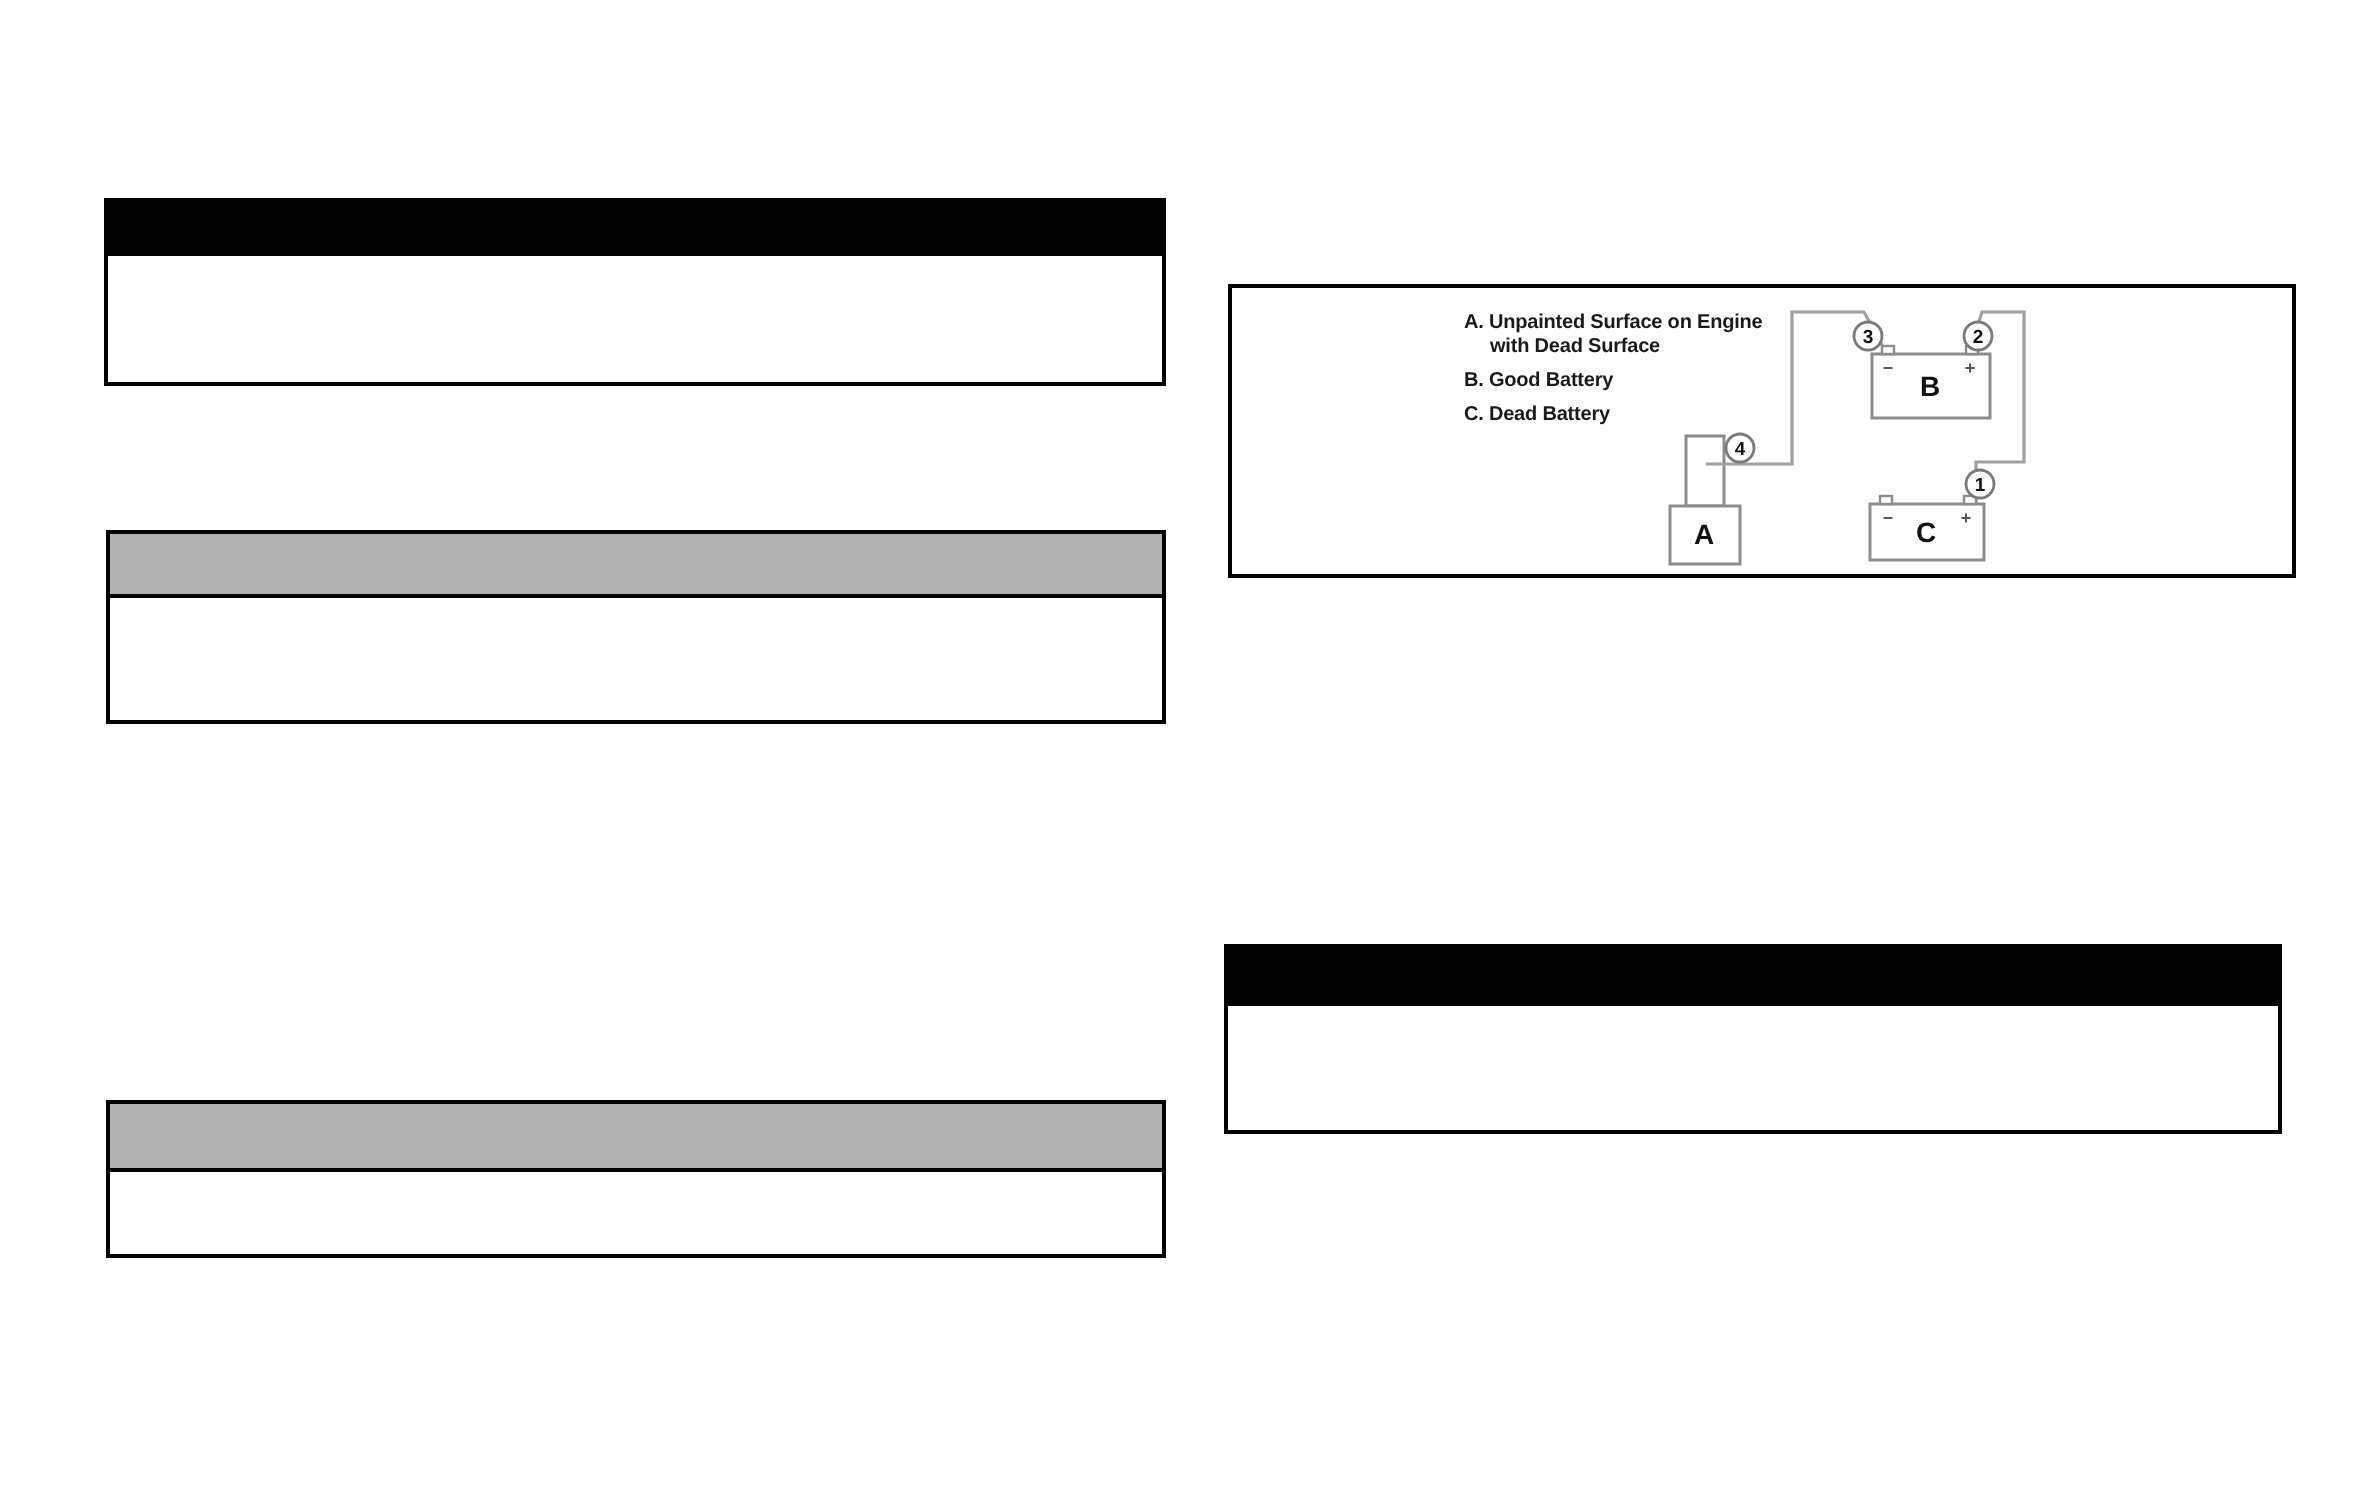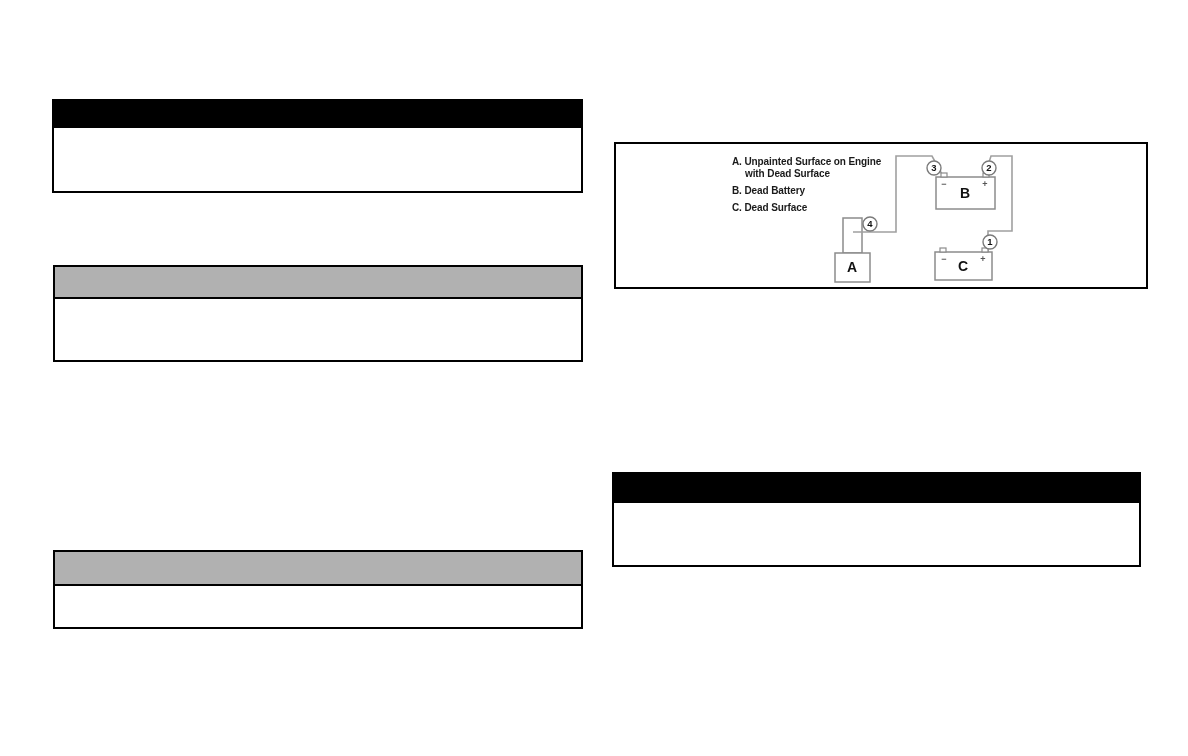--- a/index.html
+++ b/index.html
@@ -79,22 +79,22 @@
   <div class="panel" style="left:53px; top:550px; width:530px; height:79px;">
     <div class="hdr gray" style="height:34px;"></div>
     <div class="body" style="height:41px;"></div>
   </div>
 
   <div class="diagram">
 
     <div class="legend">
       <div class="l1">A. Unpainted Surface on Engine</div>
       <div class="l2">with Dead Surface</div>
-      <div class="li">B. Dead Battery</div>
-      <div class="li">C. Dead Surface</div>
+      <div class="li">B. Good Battery</div>
+      <div class="li">C. Dead Battery</div>
     </div>
 
     <svg width="534" height="147" viewBox="0 0 534 147">
 
       <rect x="229" y="76" width="19" height="35" fill="#ffffff" stroke="#8c8c8c" stroke-width="1.5"></rect>
 
       <path d="M239,90 H282 V14 H318 L330,36" fill="none" stroke="#a0a0a0" stroke-width="1.6"></path>
 
       <path d="M370,36 L377,14 H398 V89 H374 V111" fill="none" stroke="#a0a0a0" stroke-width="1.6"></path>
 

